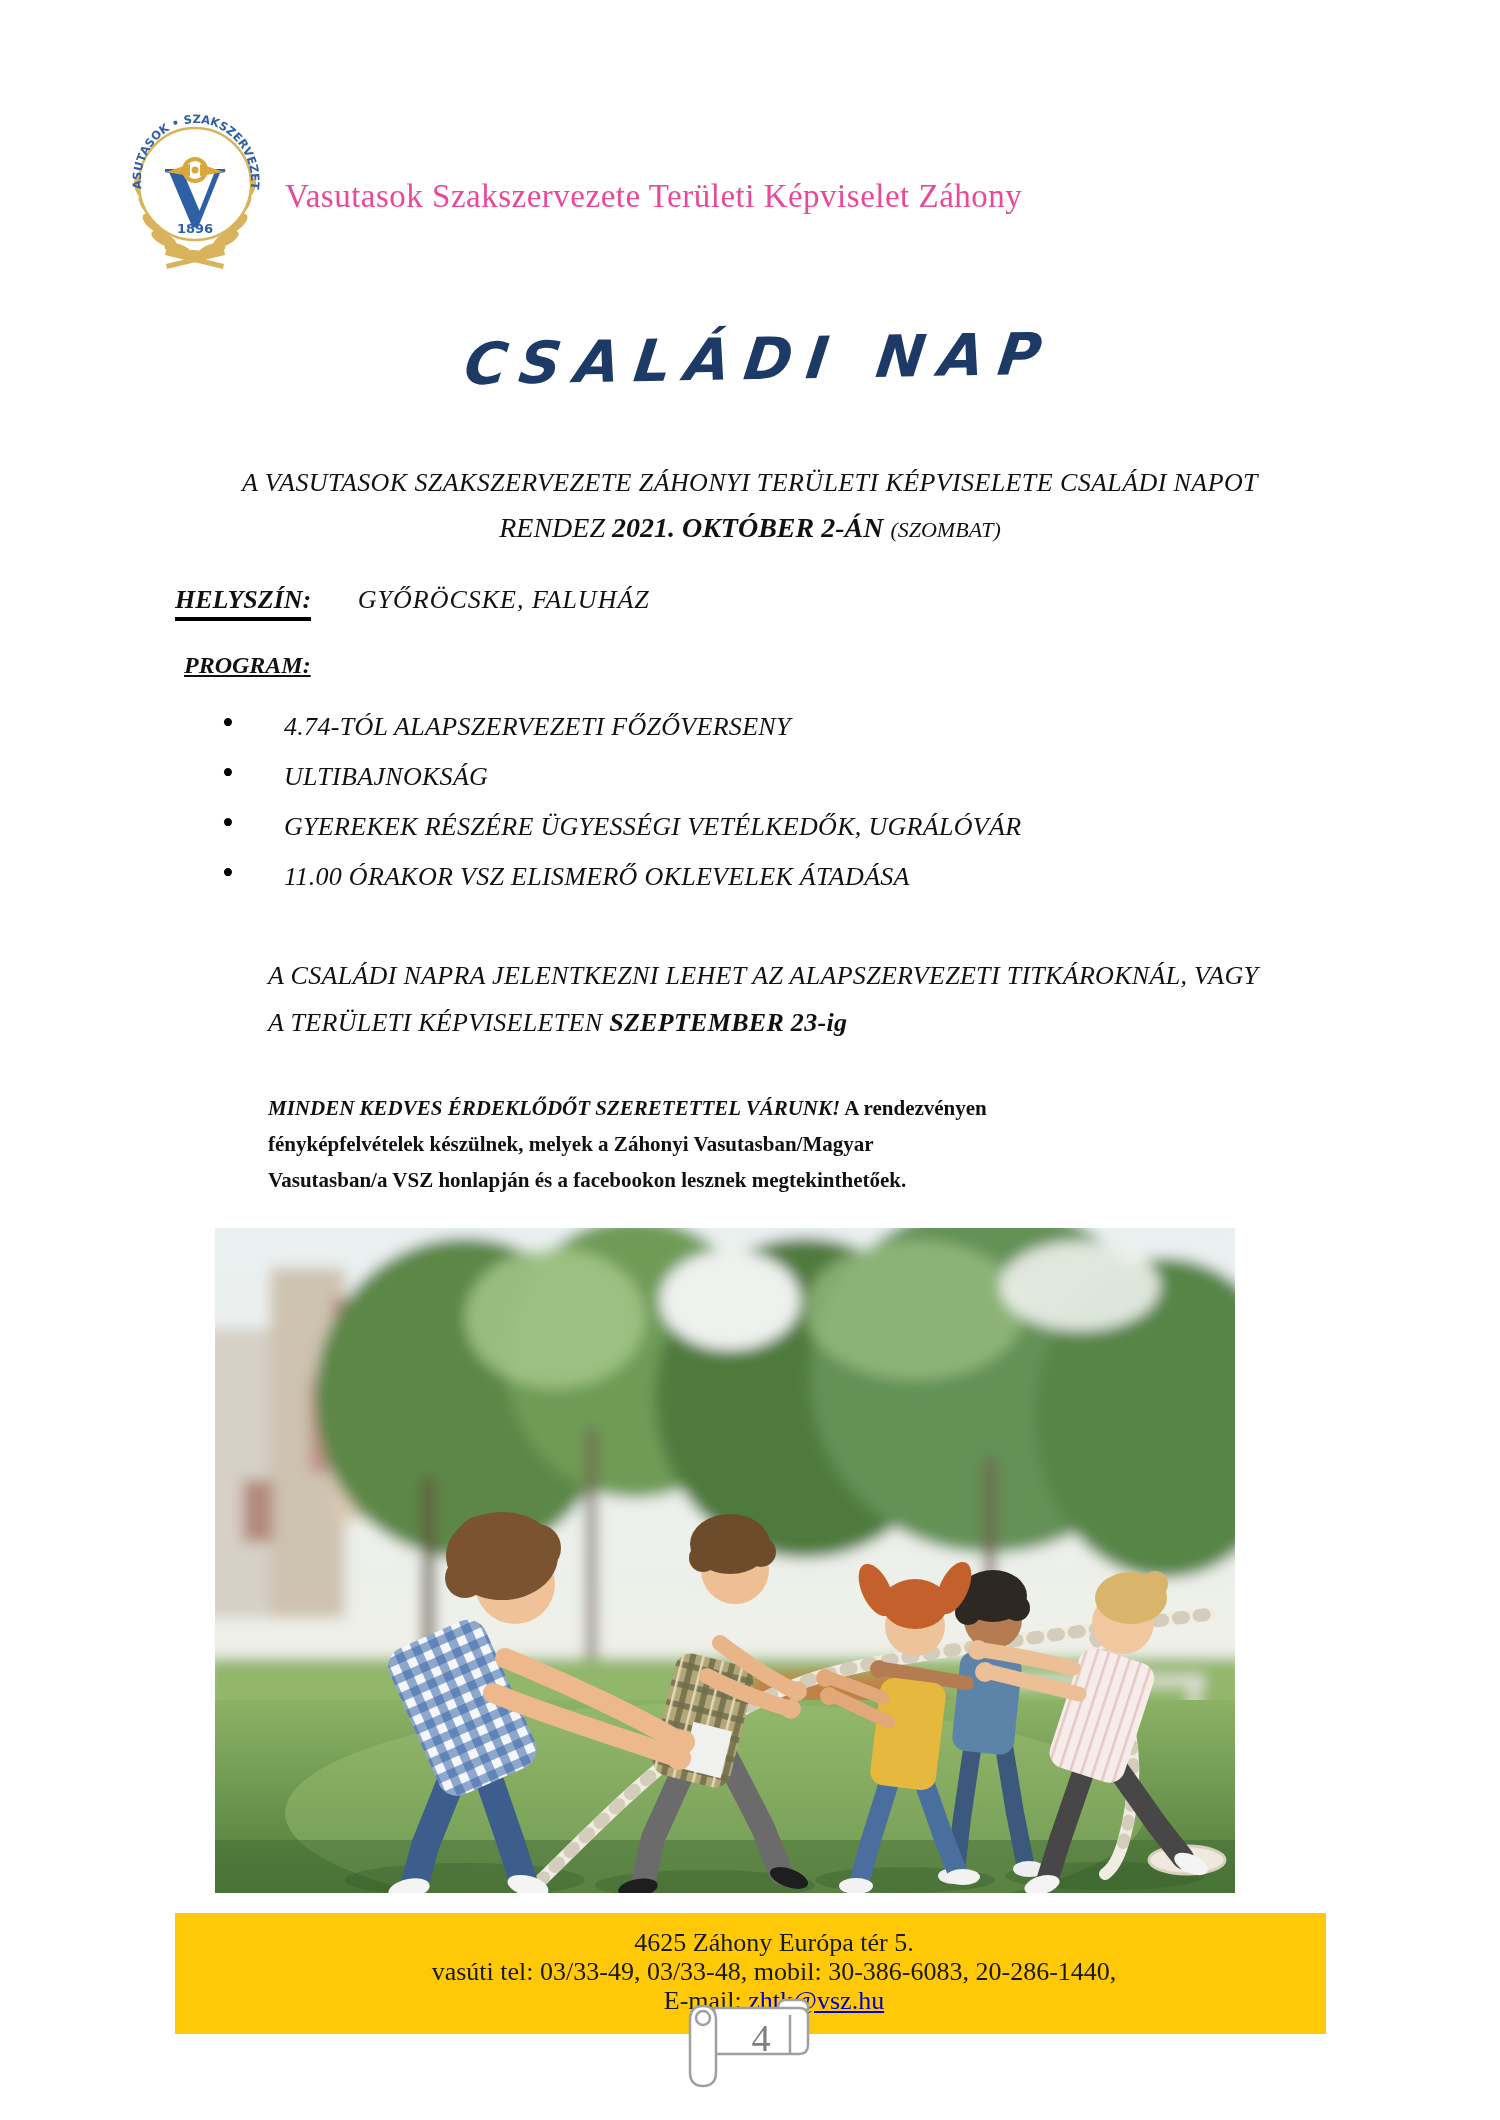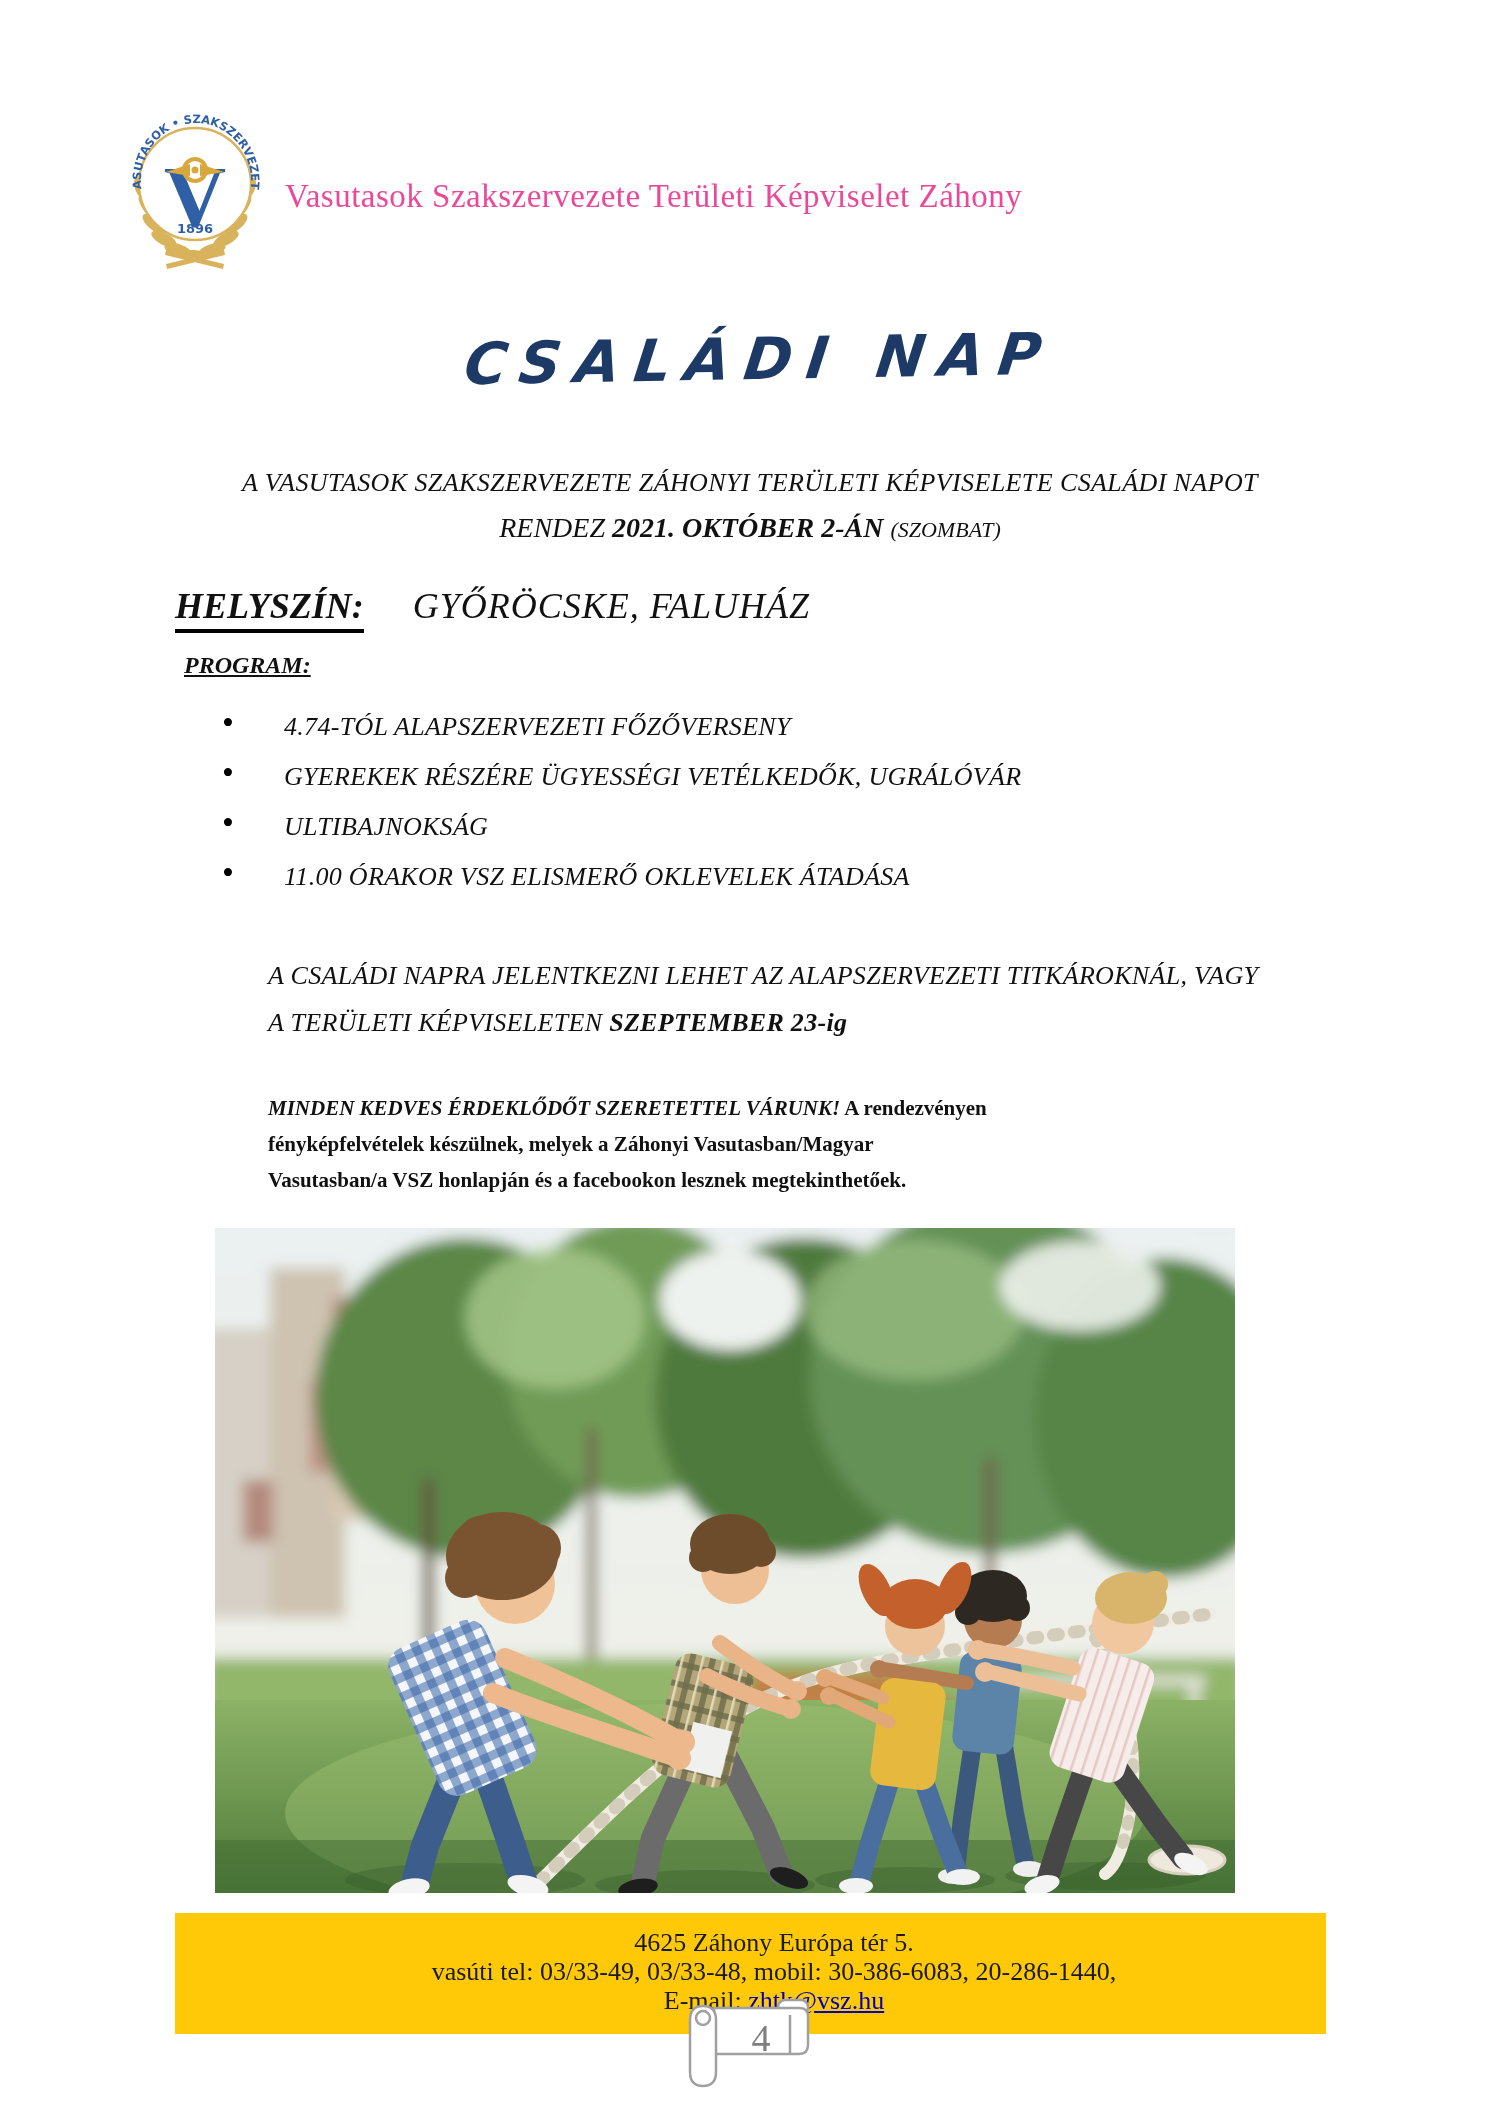--- a/index.html
+++ b/index.html
@@ -45,21 +45,21 @@
   }
   .intro-line2 {
     left: 0; top: 512px; width: 1500px;
     text-align: center;
     font-style: italic;
     font-size: 28px;
   }
   .intro-line2 .b { font-weight: 700; }
   .intro-line2 .paren { font-size: 22px; }
 
-  .location-row { left: 175px; top: 585px; font-size: 36px; white-space: nowrap; }
+  .location-row { left: 175px; top: 585px; font-size: 26px; white-space: nowrap; }
   .location-label {
     font-style: italic; font-weight: 700;
     border-bottom: 4px solid #000;
     padding-bottom: 2px;
     display: inline-block;
   }
   .location-value { font-style: italic; margin-left: 40px; letter-spacing: 1px; }
 
   .program-label-row { left: 184px; top: 652px; font-size: 24px; font-weight: bold; }
   .program-label {
@@ -201,22 +201,22 @@
     <span class="location-value">GYŐRÖCSKE, FALUHÁZ</span>
   </div>
 
   <div class="abs program-label-row">
     <span class="program-label">PROGRAM:</span>
   </div>
 
   <div class="abs program-list">
     <ul>
       <li>4.74-TÓL ALAPSZERVEZETI FŐZŐVERSENY</li>
+      <li>ULTIBAJNOKSÁG</li>
       <li>GYEREKEK RÉSZÉRE ÜGYESSÉGI VETÉLKEDŐK, UGRÁLÓVÁR</li>
-      <li>ULTIBAJNOKSÁG</li>
       <li>11.00 ÓRAKOR VSZ ELISMERŐ OKLEVELEK ÁTADÁSA</li>
     </ul>
   </div>
 
   <div class="abs signup">
     <span>A CSALÁDI NAPRA JELENTKEZNI LEHET AZ ALAPSZERVEZETI TITKÁROKNÁL, VAGY</span><br>
     <span>A TERÜLETI KÉPVISELETEN </span><span class="b">SZEPTEMBER 23-ig</span>
   </div>
 
   <div class="abs closing">

